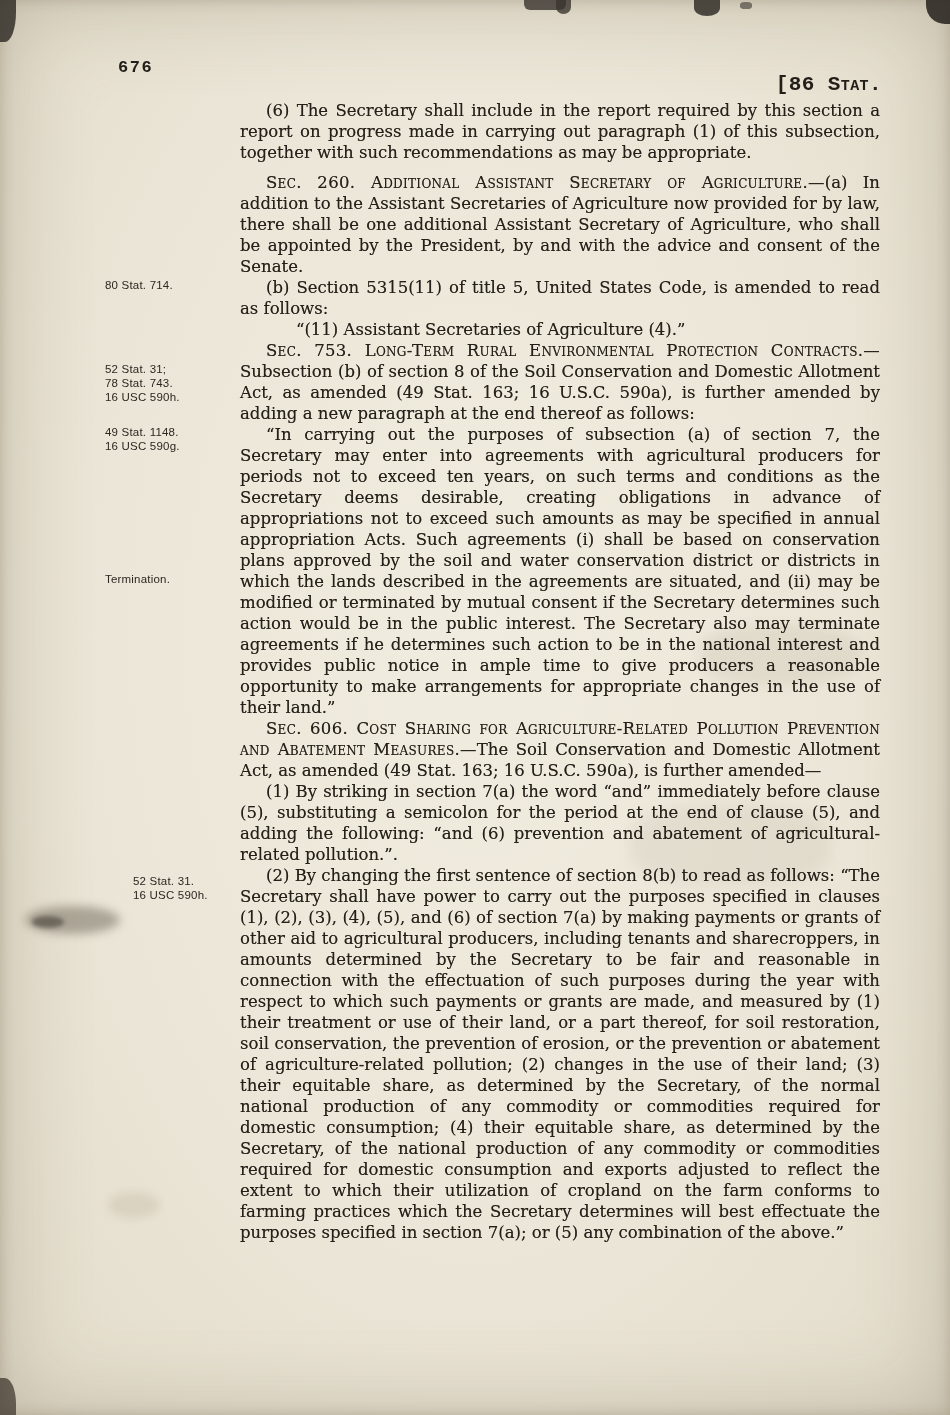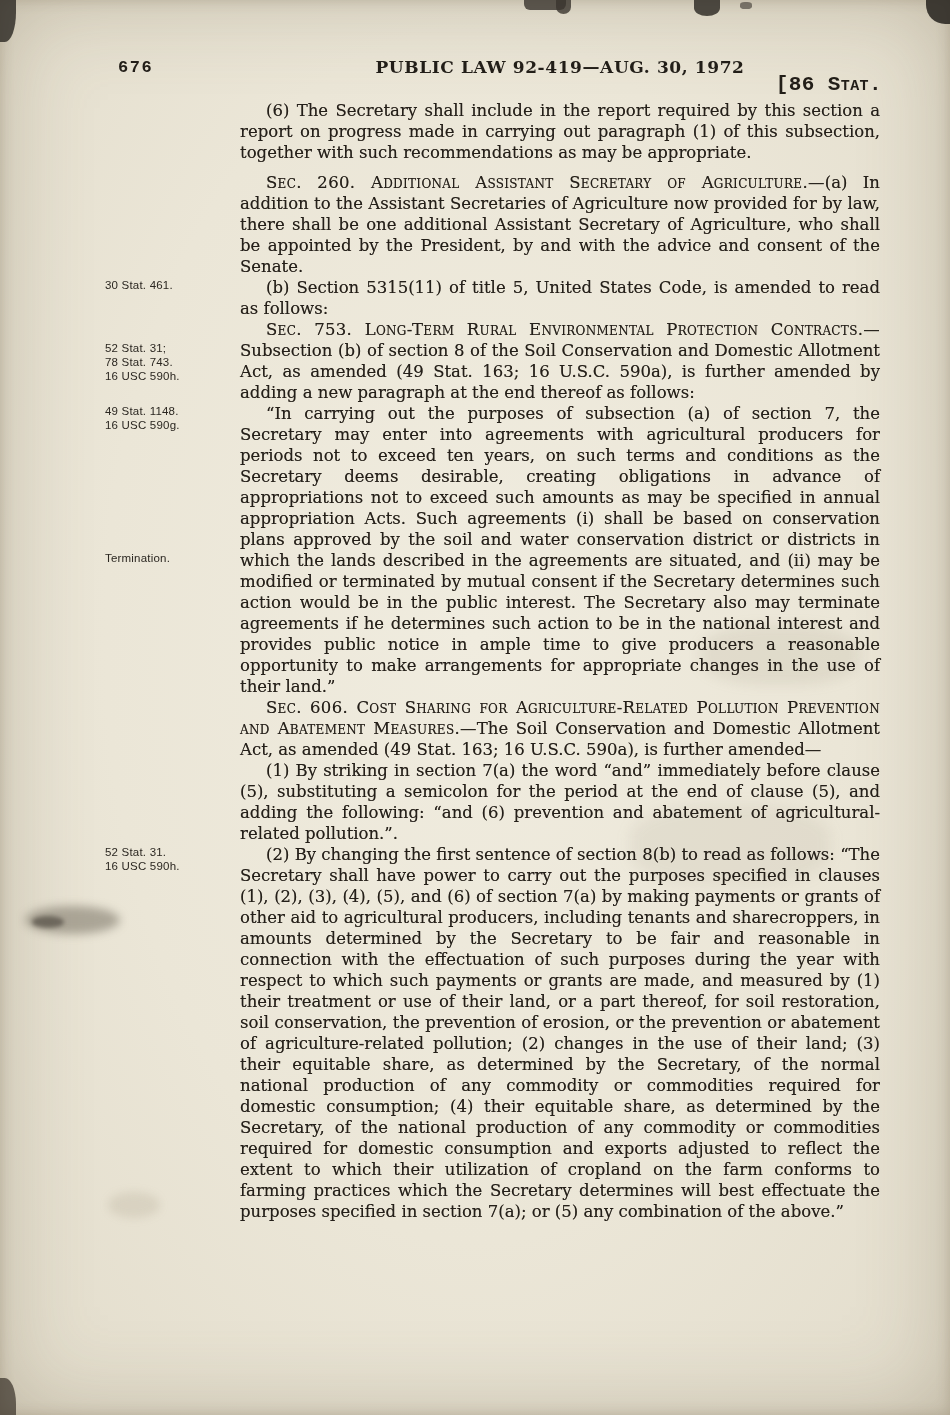--- a/index.html
+++ b/index.html
@@ -66,40 +66,42 @@
   <div class="art" style="left:740px;top:2px;width:12px;height:7px;background:#3a352e;border-radius:40%;opacity:.6;"></div>
   <div class="art" style="left:926px;top:0;width:24px;height:24px;background:#2e2a25;border-radius:0 0 0 80%;opacity:.9;"></div>
   <div class="art" style="left:0;top:1378px;width:16px;height:37px;background:#383028;border-radius:0 70% 0 0;opacity:.7;"></div>
   <div class="art" style="left:25px;top:906px;width:95px;height:28px;background:rgba(95,88,76,.45);border-radius:50%;filter:blur(5px);"></div>
   <div class="art" style="left:32px;top:916px;width:32px;height:12px;background:rgba(60,55,48,.55);border-radius:50%;filter:blur(2px);"></div>
   <div class="art" style="left:700px;top:625px;width:160px;height:60px;background:rgba(140,128,105,.12);border-radius:40%;filter:blur(6px);"></div>
   <div class="art" style="left:630px;top:805px;width:200px;height:80px;background:rgba(140,128,105,.10);border-radius:40%;filter:blur(7px);"></div>
   <div class="art" style="left:108px;top:1192px;width:52px;height:26px;background:rgba(140,128,105,.16);border-radius:50%;filter:blur(4px);"></div>
 
   <span class="pagenum">676</span>
-  <span class="htitle">PUBLIC LAW 92-419—AUG. 30, 1972</span>
   <span class="hstat">[86 Stat.</span>
 
   <main class="column">
 
     <p class="para">
       <span>(6) The Secretary shall include in the report required by this section a report on progress made in carrying out paragraph (1) of this subsection, together with such recommendations as may be appropriate.</span>
     </p>
 
     <p class="para gap">
       <span class="sc">Sec. 260. Additional Assistant Secretary of Agriculture.—</span><span>(a) In addition to the Assistant Secretaries of Agriculture now provided for by law, there shall be one additional Assistant Secretary of Agriculture, who shall be appointed by the President, by and with the advice and consent of the Senate.</span>
     </p>
 
     <p class="para">
       <span class="note" style="top:1px;">
-        <span class="nl">30 Stat. 461.</span>
+        <span class="nl">80 Stat. 714.</span>
       </span>
       <span>(b) Section 5315(11) of title 5, United States Code, is amended to read as follows:</span>
     </p>
 
+    <p class="para deep">
+      <span>“(11) Assistant Secretaries of Agriculture (4).”</span>
+    </p>
 
     <p class="para">
       <span class="note" style="top:22px;">
         <span class="nl">52 Stat. 31;</span>
         <span class="nl">78 Stat. 743.</span>
         <span class="nl">16 USC 590h.</span>
       </span>
       <span class="sc">Sec. 753. Long-Term Rural Environmental Protection Contracts.—</span><span>Subsection (b) of section 8 of the Soil Conservation and Domestic Allotment Act, as amended (49 Stat. 163; 16 U.S.C. 590a), is further amended by adding a new paragraph at the end thereof as follows:</span>
     </p>
 
@@ -116,21 +118,21 @@
 
     <p class="para">
       <span class="sc">Sec. 606. Cost Sharing for Agriculture-Related Pollution Prevention and Abatement Measures.—</span><span>The Soil Conservation and Domestic Allotment Act, as amended (49 Stat. 163; 16 U.S.C. 590a), is further amended—</span>
     </p>
 
     <p class="para">
       <span>(1) By striking in section 7(a) the word “and” immediately before clause (5), substituting a semicolon for the period at the end of clause (5), and adding the following: “and (6) prevention and abatement of agricultural-related pollution.”.</span>
     </p>
 
     <p class="para">
-      <span class="note" style="top:1px;">
+      <span class="note" style="top:9px;margin-left:28px;">
         <span class="nl">52 Stat. 31.</span>
         <span class="nl">16 USC 590h.</span>
       </span>
       <span>(2) By changing the first sentence of section 8(b) to read as follows: “The Secretary shall have power to carry out the purposes specified in clauses (1), (2), (3), (4), (5), and (6) of section 7(a) by making payments or grants of other aid to agricultural producers, including tenants and sharecroppers, in amounts determined by the Secretary to be fair and reasonable in connection with the effectuation of such purposes during the year with respect to which such payments or grants are made, and measured by (1) their treatment or use of their land, or a part thereof, for soil restoration, soil conservation, the prevention of erosion, or the prevention or abatement of agriculture-related pollution; (2) changes in the use of their land; (3) their equitable share, as determined by the Secretary, of the normal national production of any commodity or commodities required for domestic consumption; (4) their equitable share, as determined by the Secretary, of the national production of any commodity or commodities required for domestic consumption and exports adjusted to reflect the extent to which their utilization of cropland on the farm conforms to farming practices which the Secretary determines will best effectuate the purposes specified in section 7(a); or (5) any combination of the above.”</span>
     </p>
 
   </main>
 </div>
 
 </body></html>

